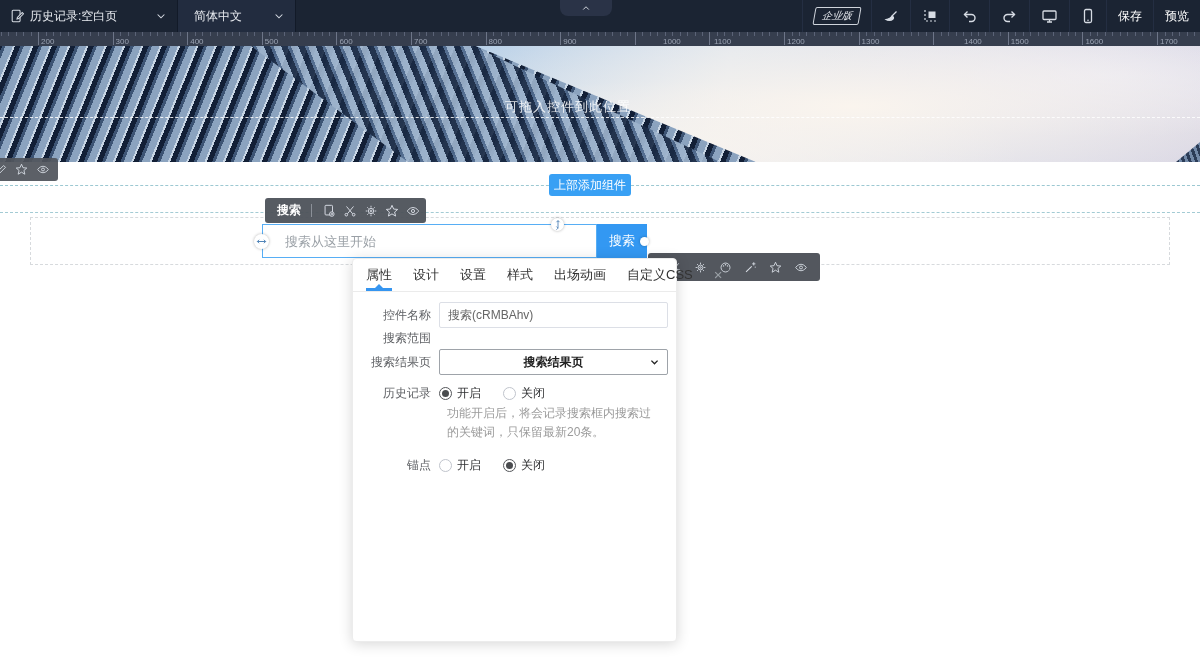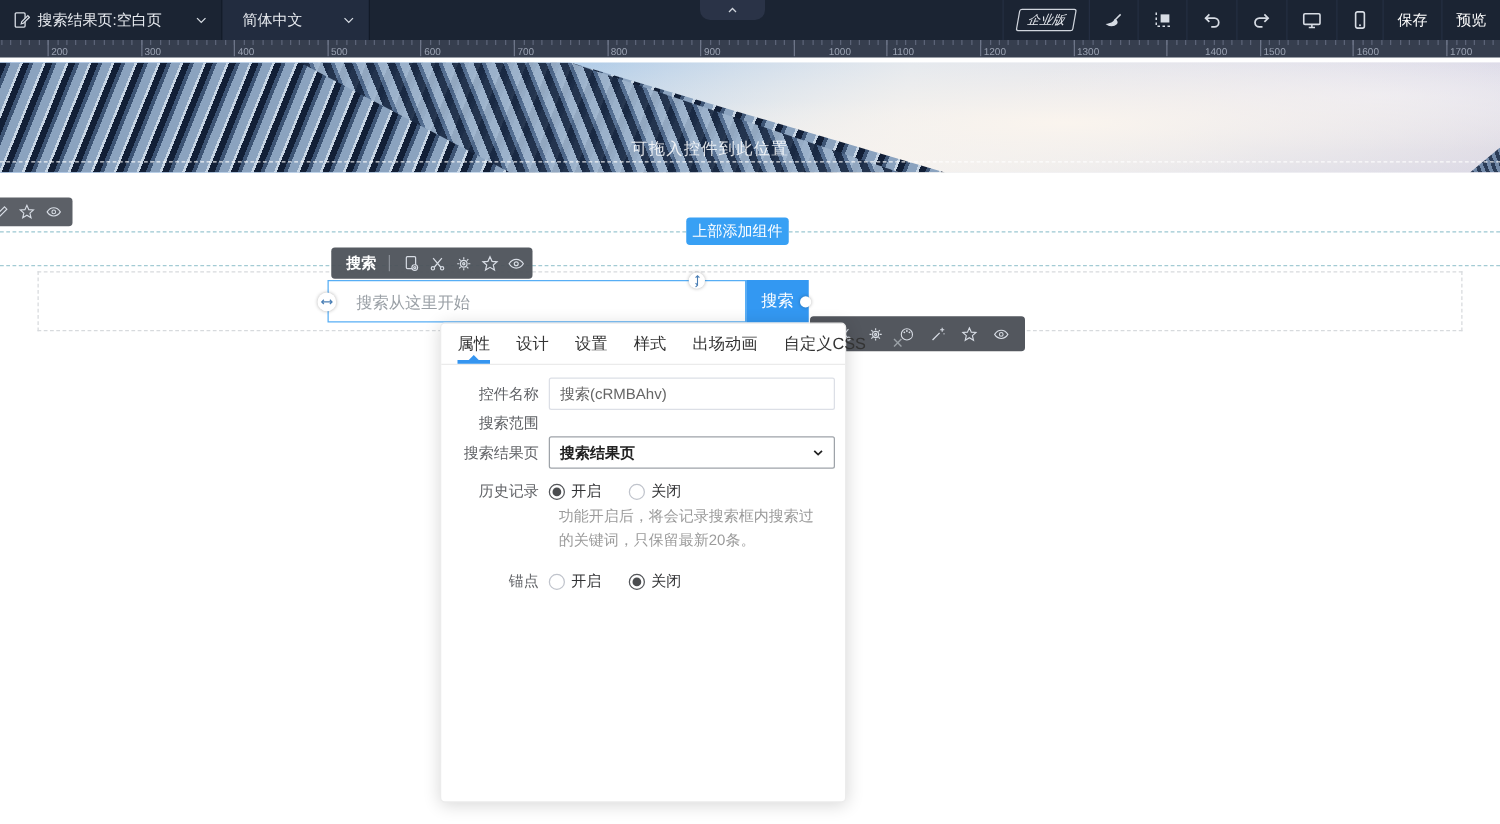--- a/index.html
+++ b/index.html
@@ -21,21 +21,21 @@
   .icon { display:inline-flex; align-items:center; justify-content:center; color:#d7dce4; }
   .icon svg { display:block; }
 
   
   .ruler { position:absolute; left:0; top:32px; width:1200px; height:14px; background:#363e4e; z-index:19; overflow:hidden; }
   .ruler .tick { position:absolute; top:0; width:1px; height:4px; background:#5b6377; }
   .ruler .tick.major { height:13px; background:#6d7588; }
   .ruler .tick-label { position:absolute; bottom:0; font-size:8px; color:#9aa2b2; line-height:8px; }
 
   
-  .hero { position:absolute; left:0; top:50px; width:1200px; height:88px; overflow:hidden; z-index:1;
+  .hero { position:absolute; left:0; top:38px; width:1200px; height:124px; overflow:hidden; z-index:1;
     background:
       radial-gradient(46% 85% at 71% 55%, rgba(251,245,238,.97) 0%, rgba(251,245,238,0) 100%),
       radial-gradient(30% 60% at 55% 95%, rgba(248,244,240,.9) 0%, rgba(248,244,240,0) 100%),
       radial-gradient(25% 50% at 92% 30%, rgba(233,233,244,.85) 0%, rgba(233,233,244,0) 100%),
       linear-gradient(100deg,#6d9bd3 0%,#a6c6e6 35%,#dce4ee 60%,#d5d3e3 100%);
   }
   .bldg1 { position:absolute; inset:0; clip-path:polygon(0 0,38% 0,63% 100%,0 100%);
     background:repeating-linear-gradient(112deg,#121f36 0 5px,#3d5474 5px 8px,#8ba3bf 8px 15px,#c7d5e4 15px 17px); }
   .bldg2 { position:absolute; inset:0; clip-path:polygon(20% 0,38% 0,60% 100%,34% 100%); opacity:.92;
     background:repeating-linear-gradient(68deg,#1a2a44 0 6px,#516b8e 6px 9px,#9db3cc 9px 16px); }
@@ -75,21 +75,21 @@
   
   .panel { position:absolute; left:352px; top:258px; width:325px; height:384px; background:#fff; border:1px solid #ececec; border-radius:4px; box-shadow:0 2px 14px rgba(0,0,0,.16); z-index:10; }
   .tabs { position:relative; display:flex; align-items:center; height:30px; border-bottom:1px solid #ebebeb; padding:16px 13px; gap:21px; }
   .tab { font-size:13px; color:#333; cursor:pointer; position:relative; height:30px; line-height:30px; white-space:nowrap; }
   .tab.active::after { content:""; position:absolute; left:0; right:0; bottom:-1px; height:3px; background:#3595f0; }
   .tab.active::before { content:""; position:absolute; left:50%; bottom:2px; margin-left:-4px; border:4px solid transparent; border-bottom-color:#3595f0; }
   .tab-close { margin-left:auto; color:#9aa0a6; font-size:15px; cursor:pointer; line-height:30px; }
   .pbody { padding:10px 8px 0 8px; }
   .frow { display:flex; align-items:center; margin-bottom:2px; }
   .flabel { width:70px; flex:none; text-align:right; margin-right:8px; font-size:12px; color:#606266; white-space:nowrap; }
-  .ctl { position:relative; flex:1; height:26px; border:1px solid #dcdfe6; border-radius:2px; background:#fff; display:flex; align-items:center; padding:12px 8px; font-size:12px; color:#333; cursor:pointer; }
+  .ctl { position:relative; flex:1; height:26px; border:1px solid #dcdfe6; border-radius:2px; background:#fff; display:flex; align-items:center; padding:12px 8px; font-size:12px; color:#333; cursor:pointer;justify-content:center; }
   .ctl input { border:none; outline:none; width:100%; font-size:12px; color:#666; font-family:"Liberation Sans",sans-serif; }
   .ctl .chev { position:absolute; right:7px; top:50%; transform:translateY(-50%); color:#b6bcc4; display:flex; }
   .ctl.result { border-color:#9ea3a9; height:24px; }
   .ctl.result .val { color:#222; font-weight:bold; }
   .ctl.result .chev { color:#222; }
   .type-row { display:flex; align-items:center; border:2px solid #e23c3c; border-radius:4px; padding:2px 14px 2px 0; margin:2px 0 8px 0; width:fit-content; }
   .opt { display:inline-flex; align-items:center; margin-right:22px; font-size:12px; color:#303133; cursor:pointer; white-space:nowrap; }
   .radio { width:13px; height:13px; border:1px solid #c0c4cc; border-radius:50%; background:#fff; display:inline-flex; align-items:center; justify-content:center; margin-right:5px; flex:none; }
   .radio.checked { border-color:#54565a; }
   .radio.checked i { width:7px; height:7px; border-radius:50%; background:#4a4c4f; }
@@ -103,21 +103,21 @@
 
   <div class="topbar">
     <div class="tb-left">
       <div class="tb-drop page">
         <span class="icon">
           <svg width="14" height="14" viewBox="0 0 16 16" fill="none" stroke="currentColor" stroke-width="1.2">
               <rect x="2.5" y="1.5" width="9" height="13" rx="1"></rect>
               <path d="M8.5 9.5l5.5-5.5 1.5 1.5-5.5 5.5-2 .5z" fill="#1b2433"></path>
             </svg>
         </span>
-        <span class="txt">搜索结果页:空白页</span>
+        <span class="txt">历史记录:空白页</span>
         <span class="icon">
           <svg width="12" height="12" viewBox="0 0 16 16" fill="none" stroke="currentColor" stroke-width="1.4">
               <path d="M3.5 6l4.5 4.5L12.5 6"></path>
             </svg>
         </span>
       </div>
       <div class="tb-drop lang">
         <span class="txt">简体中文</span>
         <span class="icon">
           <svg width="12" height="12" viewBox="0 0 16 16" fill="none" stroke="currentColor" stroke-width="1.4">

